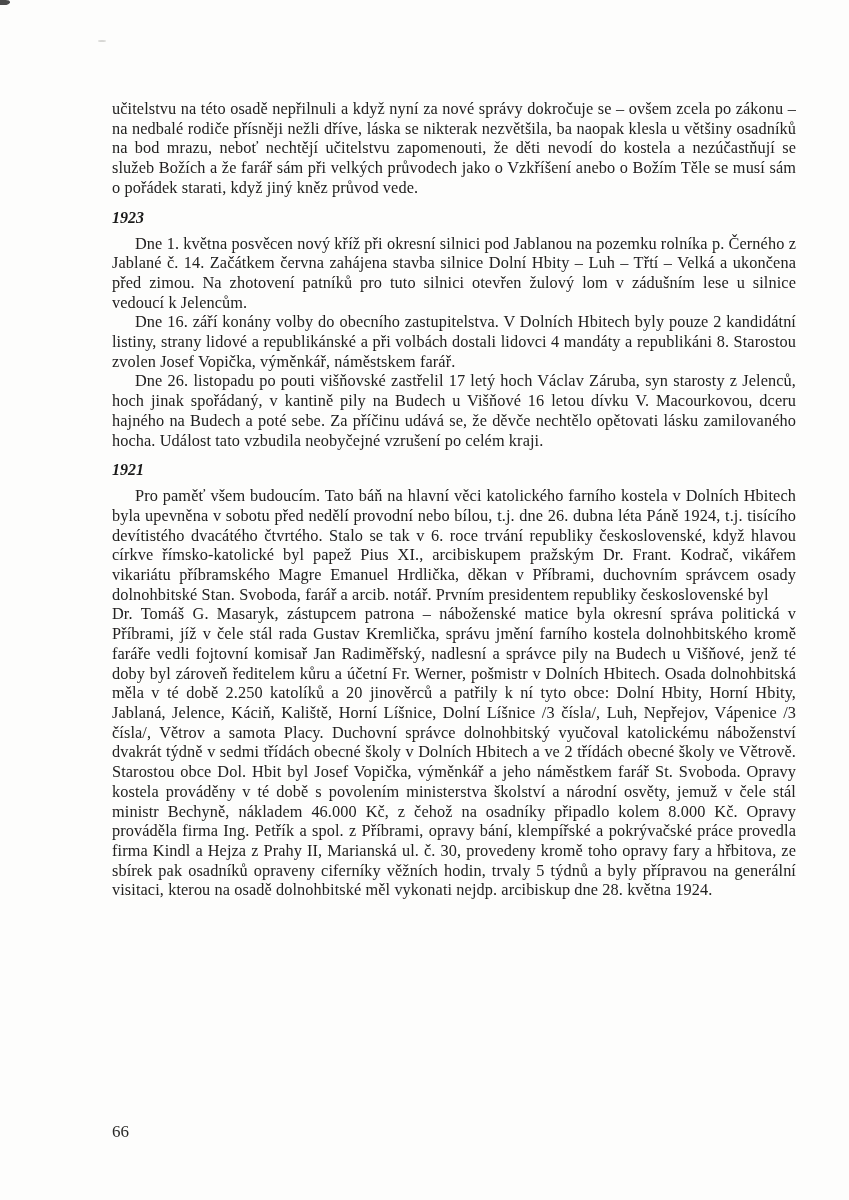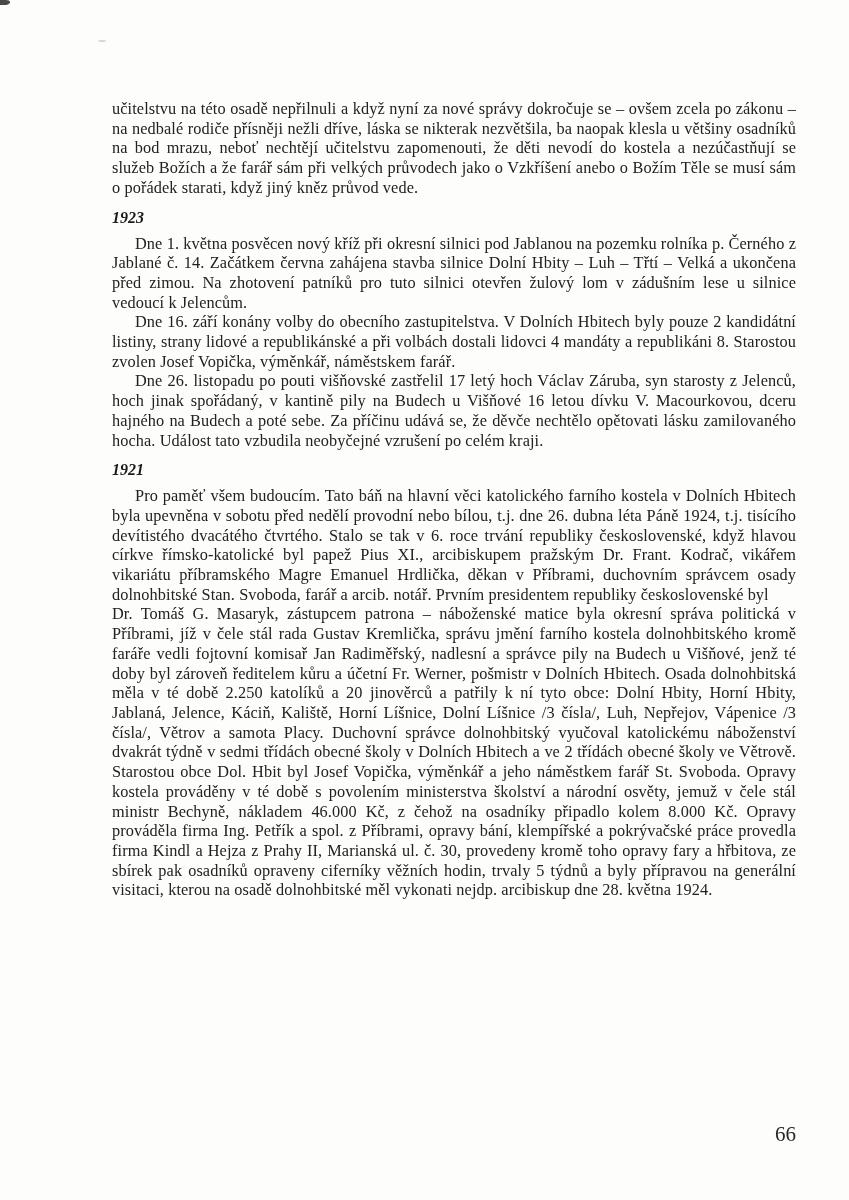--- a/index.html
+++ b/index.html
@@ -57,22 +57,22 @@
     font-weight: bold;
     font-style: italic;
     margin: 11px 0 7px 0;
     color: #1b1b1a;
   }
   .page-number {
     position: absolute;
     top: 1122px;
     left: 112px;
     width: 684px;
-    text-align: right;
-    font-size: 21px;
+    text-align: left;
+    font-size: 17px;
     color: #2a2a28;
   }
 </style>
 </head>
 <body>
 
 <div class="page">
   <div class="speck-corner"></div>
   <div class="speck-faint"></div>
 

